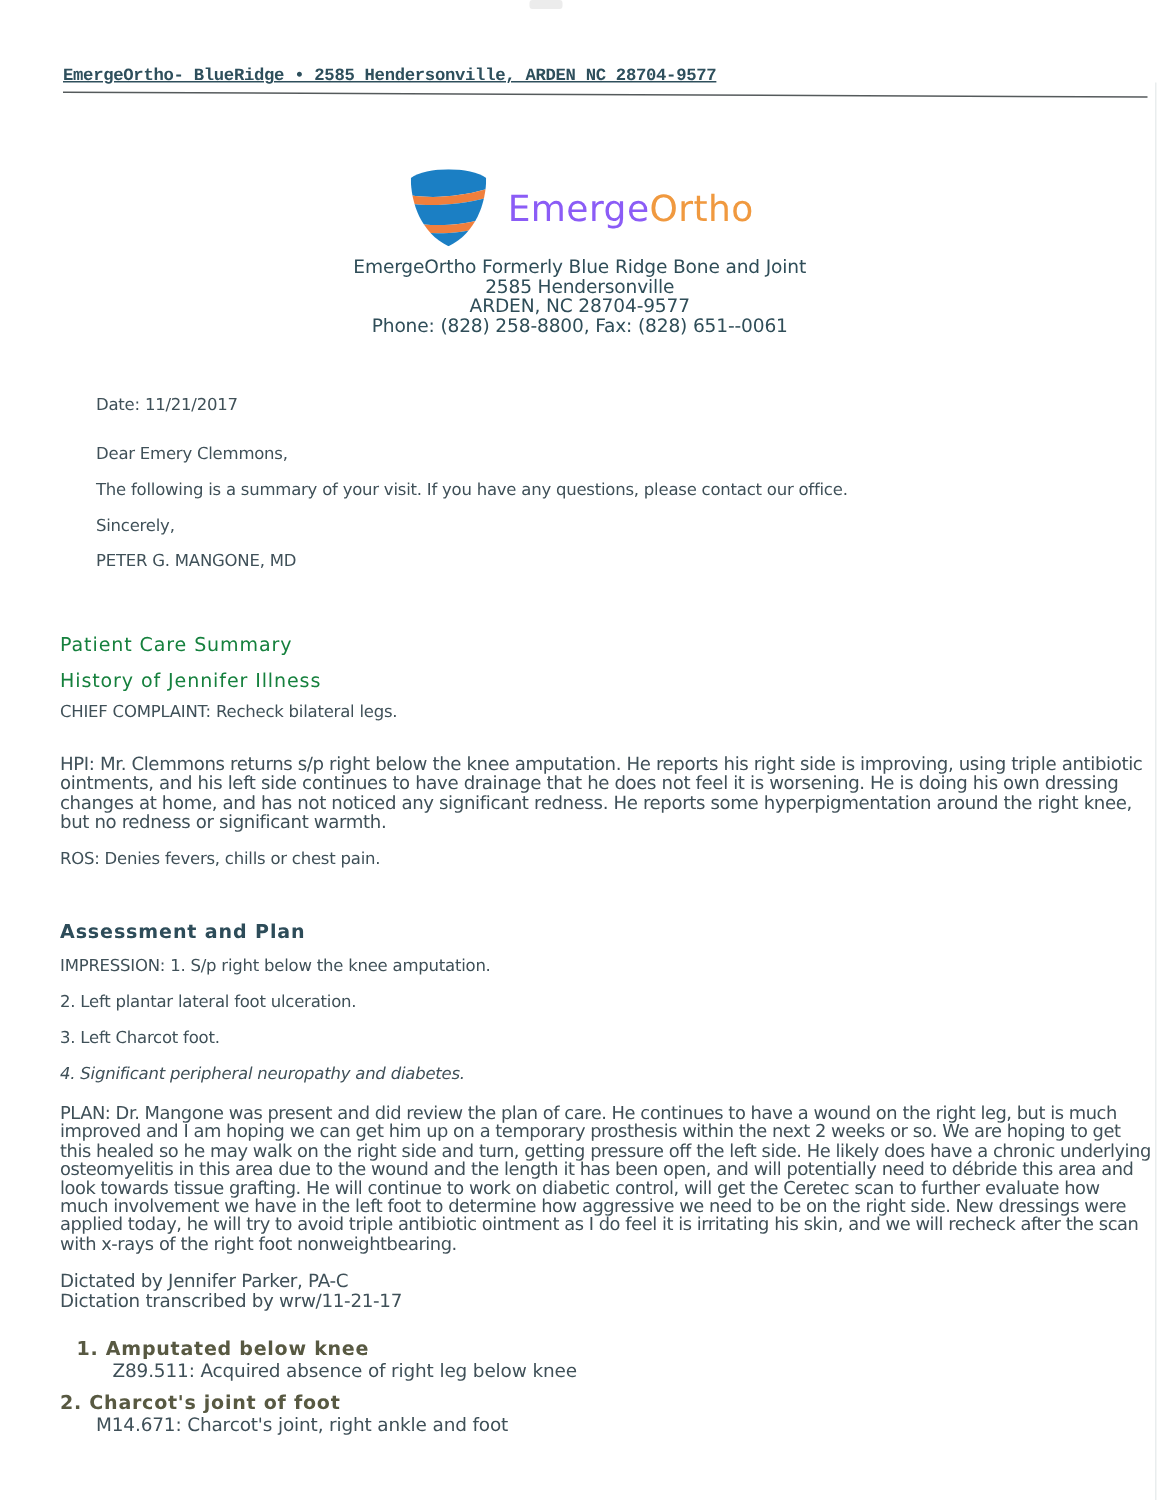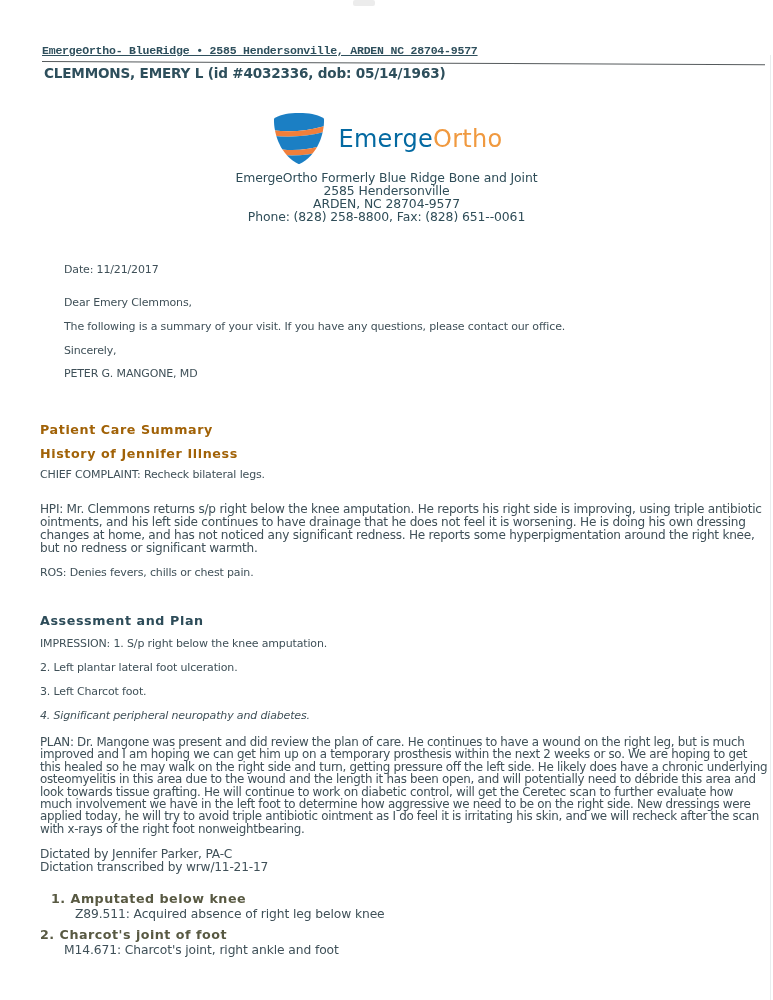--- a/index.html
+++ b/index.html
@@ -36,42 +36,42 @@
     font-size: 13.6px; font-weight: bold; letter-spacing: -0.2px;
     color: #2e4f5c; white-space: nowrap;
   }
 
   .logo-row {
     position: absolute; left: 0; top: 110px; width: 100%; height: 58px;
     display: flex; justify-content: center; align-items: center; gap: 10px;
   }
   .logo-mark { width: 58px; height: 56px; }
   .logo-text { font-size: 24px; letter-spacing: 0.3px; white-space: nowrap; }
-  .logo-text .emerge { color: #0369a1; }
+  .logo-text .emerge { color: #8b5cf6; }
   .logo-text .ortho  { color: #f0993f; }
 
   .letterhead {
     position: absolute; left: 0; top: 171px; width: 100%;
     text-align: center; font-size: 12.4px; line-height: 13px;
     color: #2f4d58; letter-spacing: -0.1px;
   }
   .letterhead div { margin: 0; }
 
   .txt { position: absolute; color: #3f5058; font-size: 11px; letter-spacing: -0.15px; white-space: nowrap; }
   .para { position: absolute; color: #3f5058; white-space: normal; }
 
   .date-line       { left: 64px; top: 263px; }
   .salutation-line { left: 64px; top: 296px; }
   .body-line       { left: 64px; top: 320px; }
   .closing-line    { left: 64px; top: 344px; }
   .signature-line  { left: 64px; top: 367px; }
 
   .h-olive {
-    position: absolute; font-size: 12.7px; font-weight: bold;
-    letter-spacing: 0.6px; color: #a16207; white-space: nowrap;
+    position: absolute; font-size: 12.7px; font-weight: normal;
+    letter-spacing: 0.6px; color: #15803d; white-space: nowrap;
   }
   .h-teal {
     position: absolute; font-size: 12.7px; font-weight: bold;
     letter-spacing: 0.6px; color: #2d4c59; white-space: nowrap;
   }
   .pcs-heading { left: 40px; top: 422px; }
   .hpi-heading { left: 40px; top: 446px; }
   .chief-complaint { left: 40px; top: 468px; }
   .hpi-para { left: 40px; top: 503px; width: 726px; font-size: 12.1px; line-height: 13px; letter-spacing: -0.25px; }
   .ros-line { left: 40px; top: 566px; }
@@ -92,21 +92,20 @@
 </head>
 <body>
 
 <div class="page">
 
   <div class="scan-artifact-top"></div>
   <div class="scan-edge-right"></div>
 
   <div class="clinic-line">EmergeOrtho- BlueRidge • 2585 Hendersonville, ARDEN NC 28704-9577</div>
   <div class="header-rule"></div>
-  <div class="patient-line">CLEMMONS, EMERY L (id #4032336, dob: 05/14/1963)</div>
 
   <div class="logo-row">
     <svg class="logo-mark" viewBox="0 0 60 56" xmlns="http://www.w3.org/2000/svg">
       <defs>
         <clipPath id="shieldClip">
           <path d="M30 1 C40 1 51 3 56 7 C56 24 49 45 30 54 C11 45 4 24 4 7 C9 3 20 1 30 1 Z"></path>
         </clipPath>
       </defs>
       <g clip-path="url(#shieldClip)">
         <rect x="-2" y="-2" width="64" height="60" fill="#ffffff"></rect>

